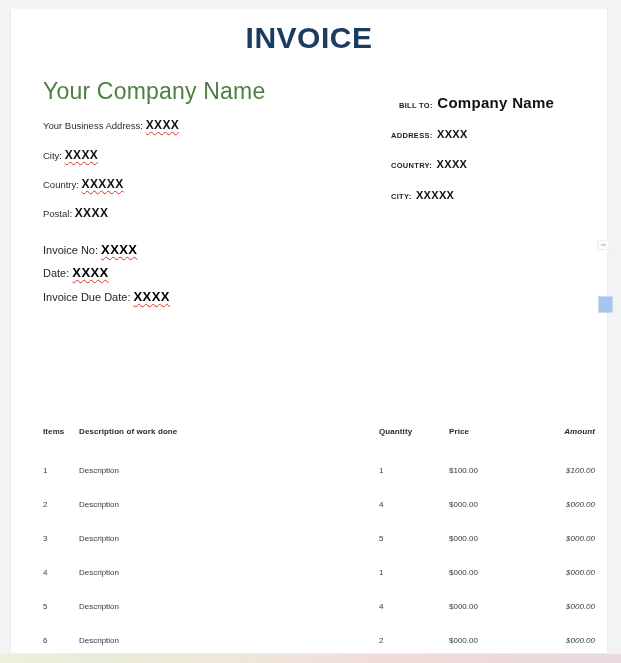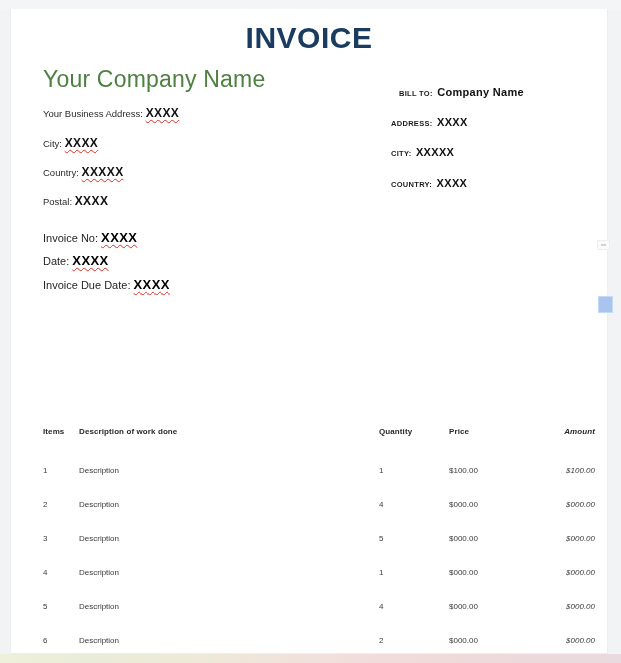--- a/index.html
+++ b/index.html
@@ -61,21 +61,21 @@
     font-weight: bold;
     letter-spacing: 0.5px;
     color: #1b3c61;
     font-family: "Liberation Sans", sans-serif;
   }
 
   
   .parties {
     position: relative;
     height: 225px;
-    margin-top: 12px;
+    margin-top: 24px;
   }
 
   .seller-block {
     position: absolute;
     left: 32px;
     top: 0;
     width: 320px;
   }
   .company-name {
     margin: 0 0 14px 0;
@@ -124,21 +124,21 @@
     text-transform: uppercase;
     color: #1d1d1d;
   }
   .buyer-line .val {
     font-size: 11px;
     font-weight: bold;
     letter-spacing: 0.3px;
     color: #111;
   }
   .buyer-line.first .lbl { padding-left: 8px; }
-  .buyer-line.first .val { font-size: 11px; }
+  .buyer-line.first .val { font-size: 15px; }
 
   
   .meta-block {
     position: absolute;
     left: 32px;
     top: 163px;
   }
   .meta-line {
     font-size: 11px;
     color: #1f1f1f;
@@ -251,26 +251,26 @@
       <div class="buyer-block">
         <div class="buyer-line first">
           <span class="lbl">BILL TO:</span>
           <span class="val">Company Name</span>
         </div>
         <div class="buyer-line">
           <span class="lbl">ADDRESS:</span>
           <span class="val">XXXX</span>
         </div>
         <div class="buyer-line">
+          <span class="lbl">COUNTRY:</span>
+          <span class="val">XXXX</span>
+        </div>
+        <div class="buyer-line">
           <span class="lbl">CITY:</span>
           <span class="val">XXXXX</span>
-        </div>
-        <div class="buyer-line">
-          <span class="lbl">COUNTRY:</span>
-          <span class="val">XXXX</span>
         </div>
       </div>
 
       <div class="meta-block">
         <div class="meta-line">
           <span>Invoice No:</span>
           <span class="val spellcheck">XXXX</span>
         </div>
         <div class="meta-line">
           <span>Date:</span>

